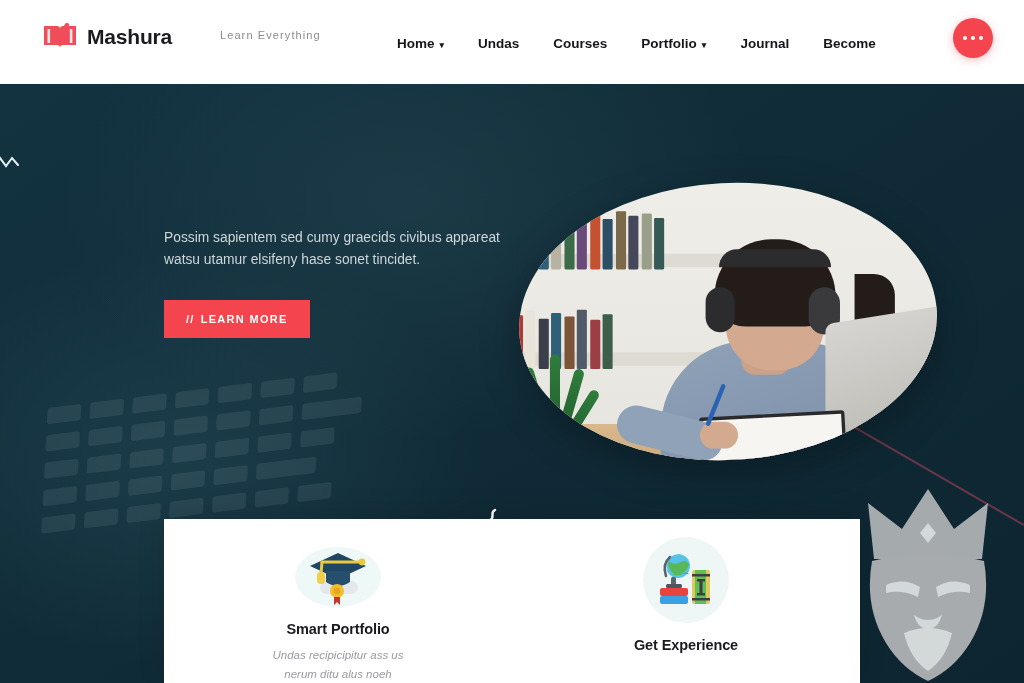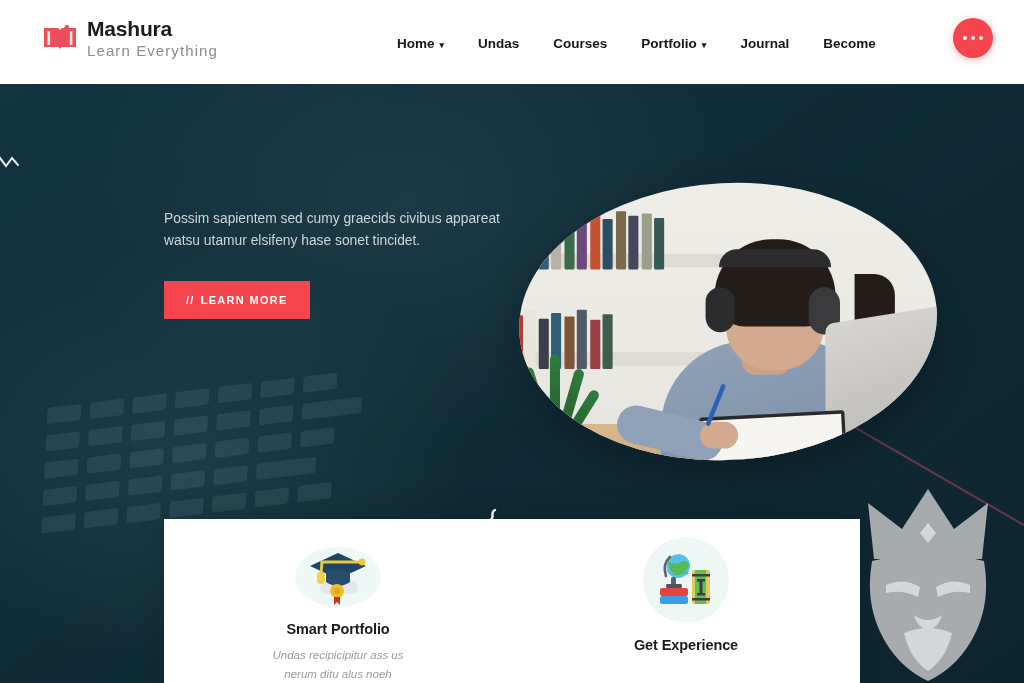--- a/index.html
+++ b/index.html
@@ -11,26 +11,26 @@
   }
 
   
   .header {
     position:absolute; top:0; left:0; width:1024px; height:84px;
     background:#ffffff; z-index:40;
     display:flex; align-items:center;
   }
   .brand { position:absolute; left:42px; top:18px; display:flex; align-items:center; gap:9px; }
   .brand-mark { width:36px; height:36px; position:relative; }
-  .brand-text { display:flex; flex-direction:column; line-height:1; }
+  .brand-text { display:flex; flex-direction:row; line-height:1; }
   .brand-name {
     font-size:21px; font-weight:bold; color:#1b1b1f; letter-spacing:-0.2px;
   }
   .brand-tag {
-    font-size:15px; color:#8b8b93; letter-spacing:1.1px; margin-top:4px;
+    font-size:11px; color:#8b8b93; letter-spacing:1.1px; margin-top:4px;padding-left:48px;
   }
 
   .nav { position:absolute; left:380px; top:32px; display:flex; align-items:center; gap:0; }
   .nav-item {
     font-size:13.5px; font-weight:bold; color:#16161a;
     padding:4px 17px; cursor:pointer; white-space:nowrap;
     display:flex; align-items:center; gap:5px;
   }
   .caret { font-size:9px; color:#16161a; position:relative; top:1px; }
 
@@ -77,21 +77,21 @@
   .hero-h1 {
     font-size:35.5px; font-weight:bold; color:#ffffff;
     line-height:1.17; letter-spacing:-0.3px;
   }
   .hero-h1 .u1, .hero-h1 .u2 { position:relative; display:inline-block; }
   .hero-h1 .u1::after, .hero-h1 .u2::after {
     content:""; position:absolute; left:0; right:0; bottom:-3px;
     height:2.5px; background:#8e3a44;
   }
   .hero-p {
-    margin-top:20px; font-size:13.8px; color:#cdd6da;
+    margin-top:39px; font-size:13.8px; color:#cdd6da;
     line-height:1.62; width:336px;
   }
   .learn-btn {
     margin-top:28px; display:inline-flex; align-items:center; gap:6px;
     background:#f4454f; border:none; cursor:pointer;
     padding:13px 22px; color:#ffffff;
     font-size:11px; font-weight:bold; letter-spacing:1.3px;
     font-family:"Liberation Sans", sans-serif;
   }
 

